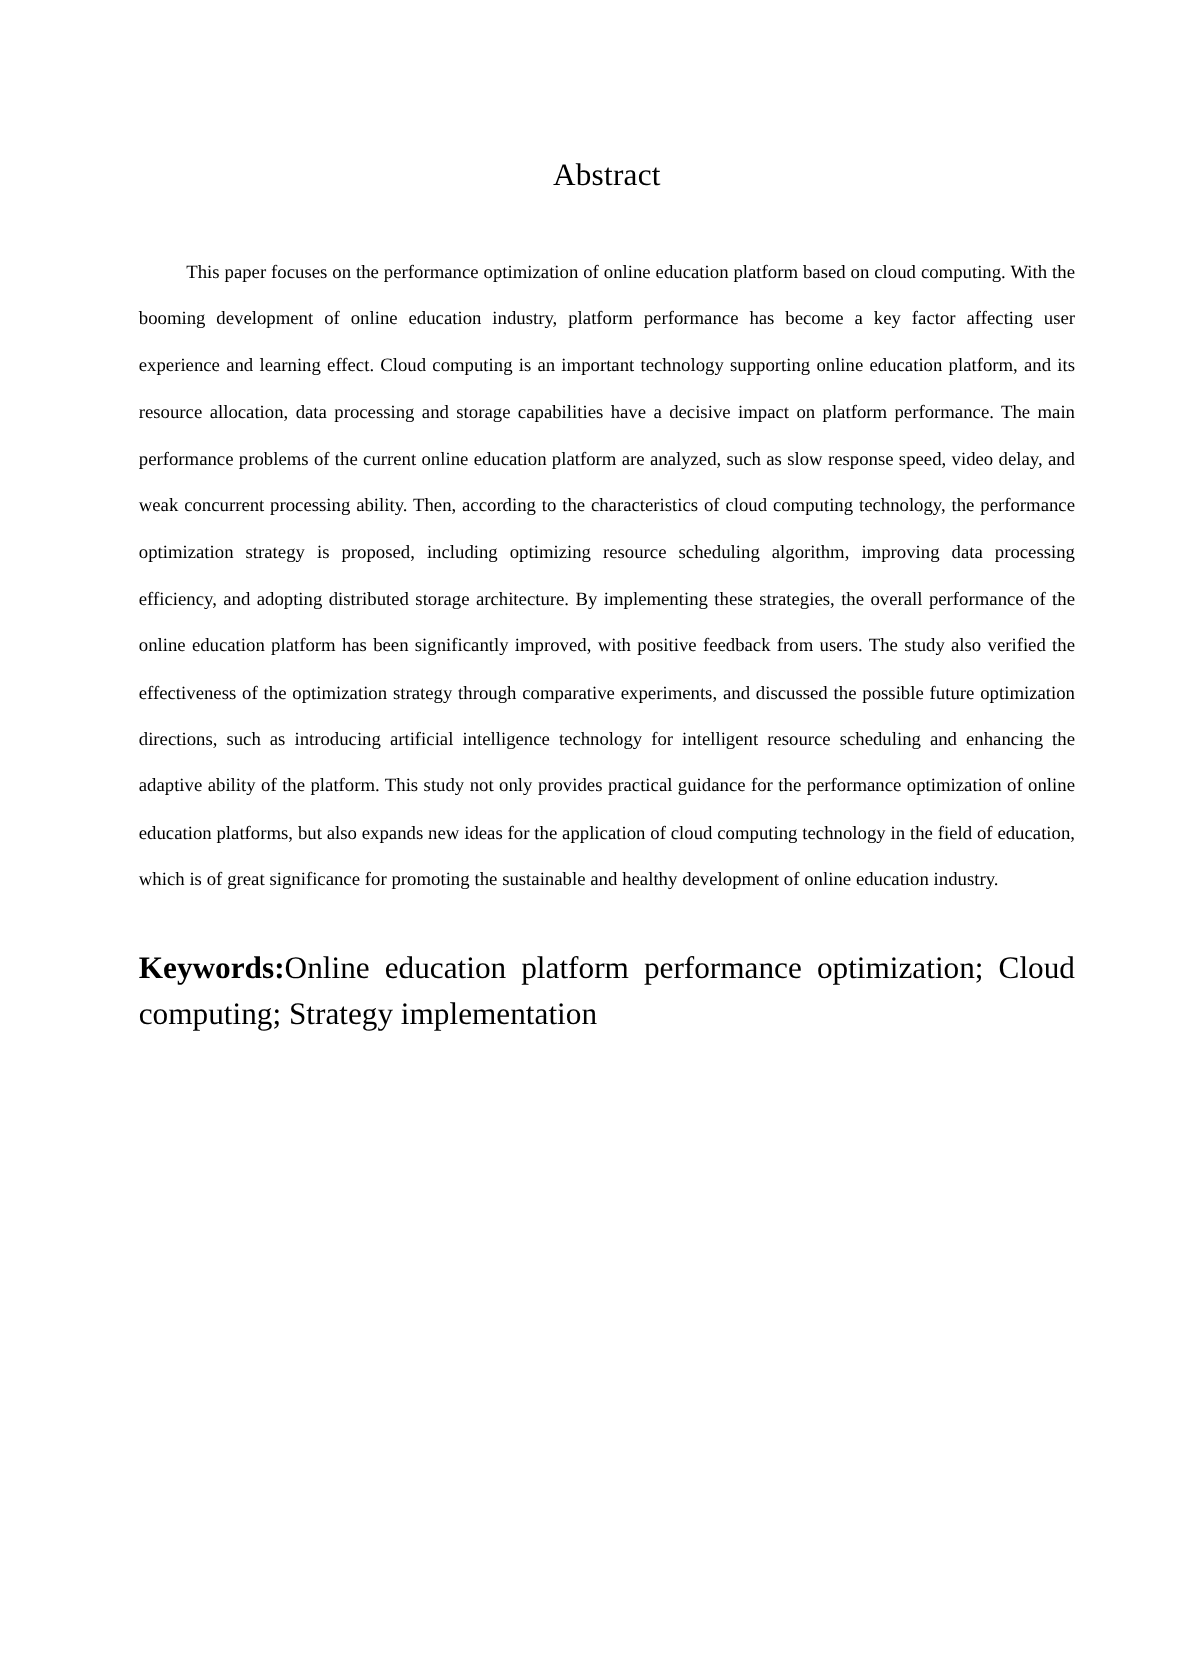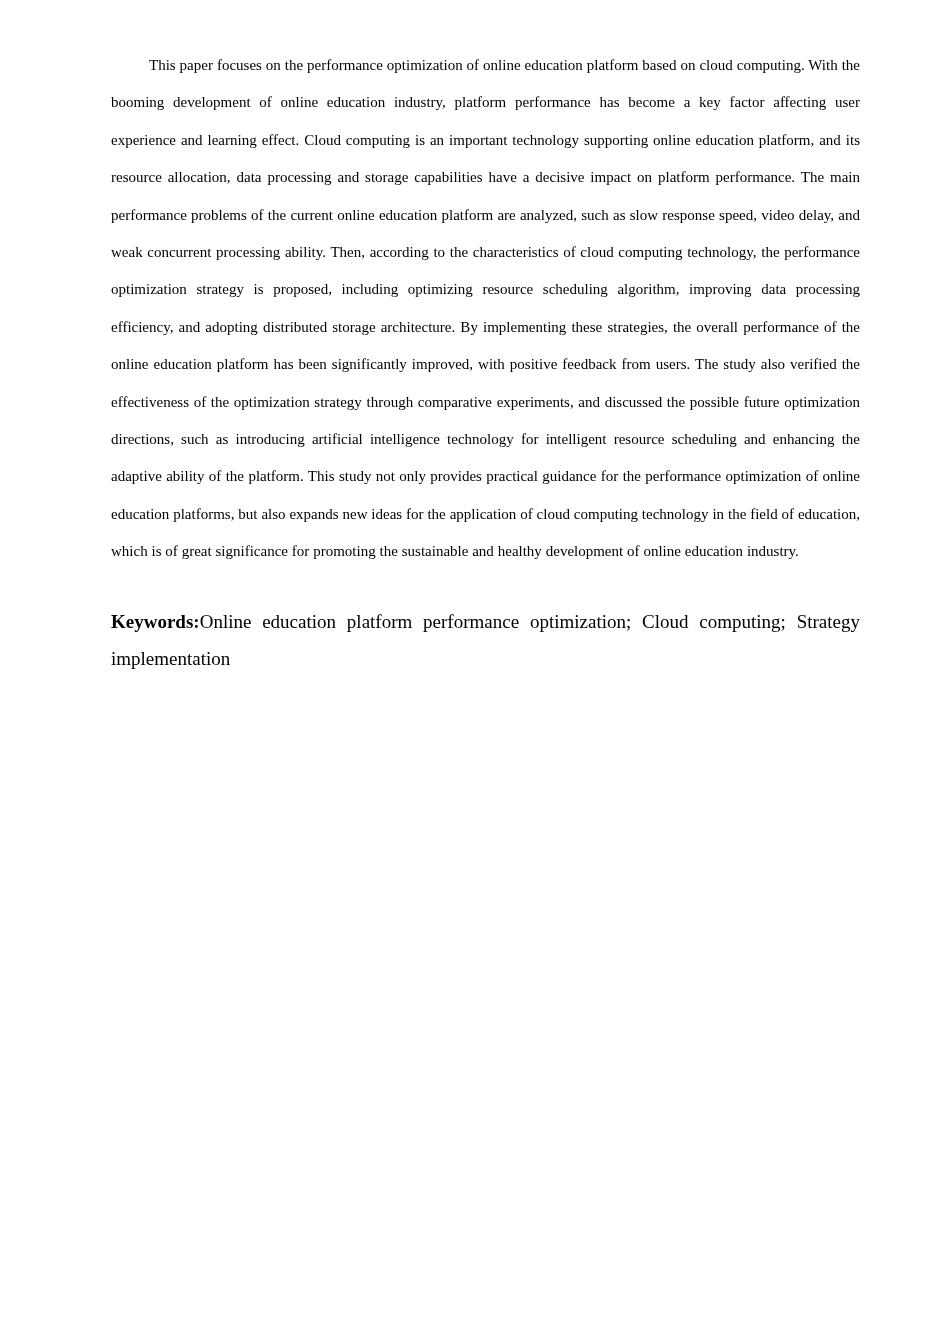--- a/index.html
+++ b/index.html
@@ -44,38 +44,39 @@
     text-align: justify;
     text-justify: inter-word;
     text-indent: 38px;
     word-spacing: 0.1px;
     hyphens: none;
   }
   
   .keywords {
     margin: 0;
     padding-top: 32px;
-    font-size: 19px;
+    font-size: 25px;
     line-height: 37.4px;
     text-align: justify;
     text-justify: inter-word;
     text-indent: 0;
   }
   .keywords-label {
     font-weight: bold;
   }
   .kw-text {
     font-weight: normal;
   }
 </style>
 </head>
 <body>
 
 <div class="page">
   <div class="content">
 
+    <h1 class="page-title">Abstract</h1>
 
     <p class="abstract-body">This paper focuses on the performance optimization of online education platform based on cloud computing. With the booming development of online education industry, platform performance has become a key factor affecting user experience and learning effect. Cloud computing is an important technology supporting online education platform, and its resource allocation, data processing and storage capabilities have a decisive impact on platform performance. The main performance problems of the current online education platform are analyzed, such as slow response speed, video delay, and weak concurrent processing ability. Then, according to the characteristics of cloud computing technology, the performance optimization strategy is proposed, including optimizing resource scheduling algorithm, improving data processing efficiency, and adopting distributed storage architecture. By implementing these strategies, the overall performance of the online education platform has been significantly improved, with positive feedback from users. The study also verified the effectiveness of the optimization strategy through comparative experiments, and discussed the possible future optimization directions, such as introducing artificial intelligence technology for intelligent resource scheduling and enhancing the adaptive ability of the platform. This study not only provides practical guidance for the performance optimization of online education platforms, but also expands new ideas for the application of cloud computing technology in the field of education, which is of great significance for promoting the sustainable and healthy development of online education industry.</p>
 
     <p class="keywords"><span class="keywords-label">Keywords:</span><span class="kw-text">Online education platform performance optimization; Cloud computing; Strategy implementation</span></p>
 
   </div>
 </div>
 
 </body></html>

